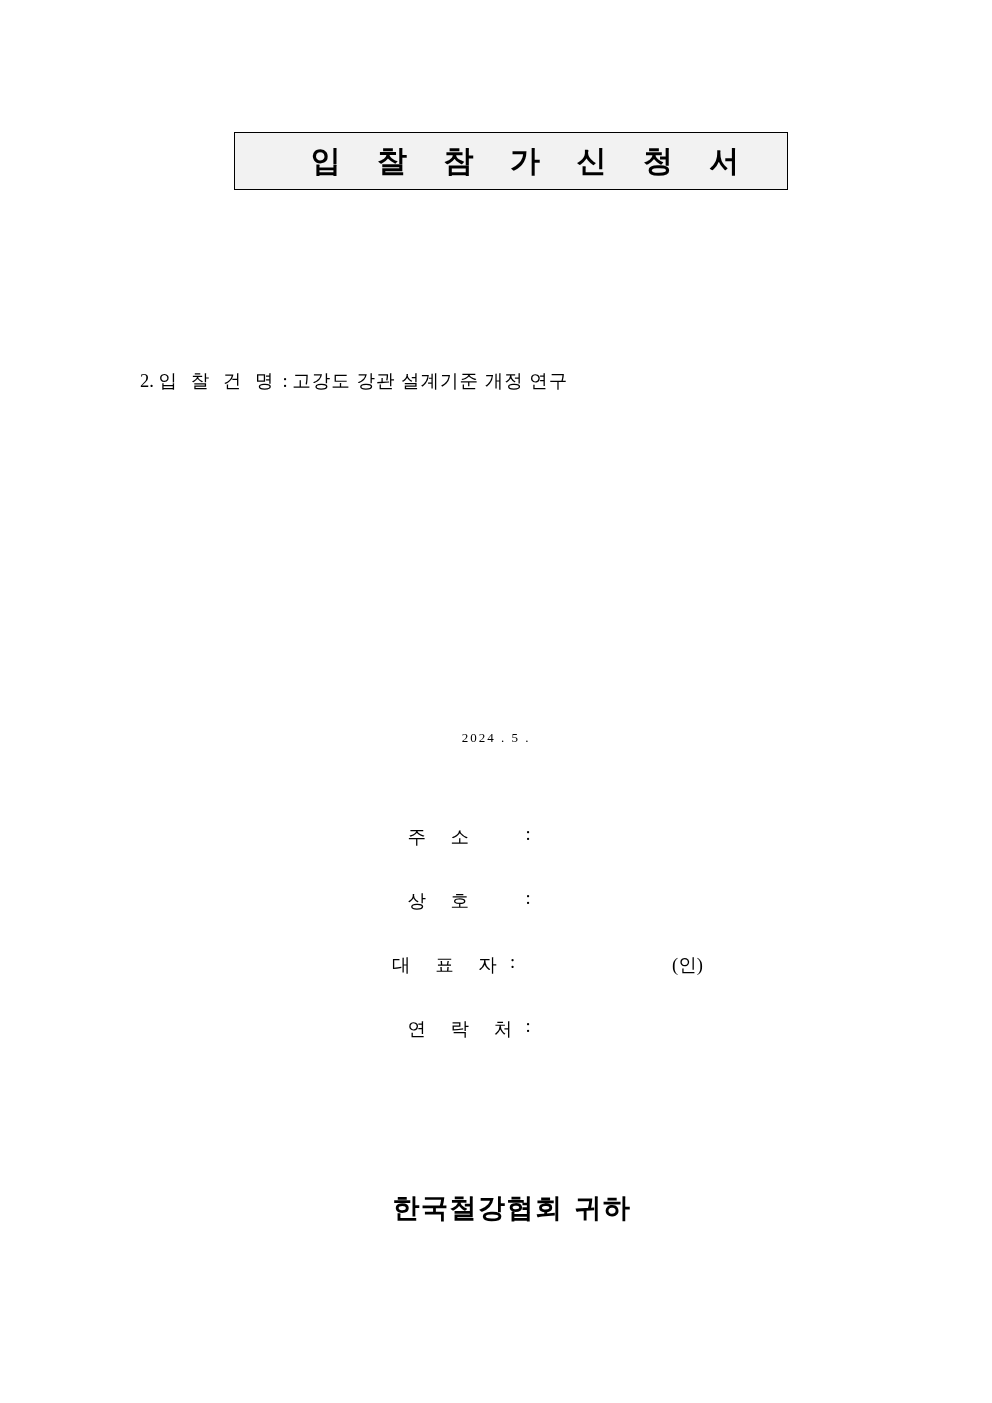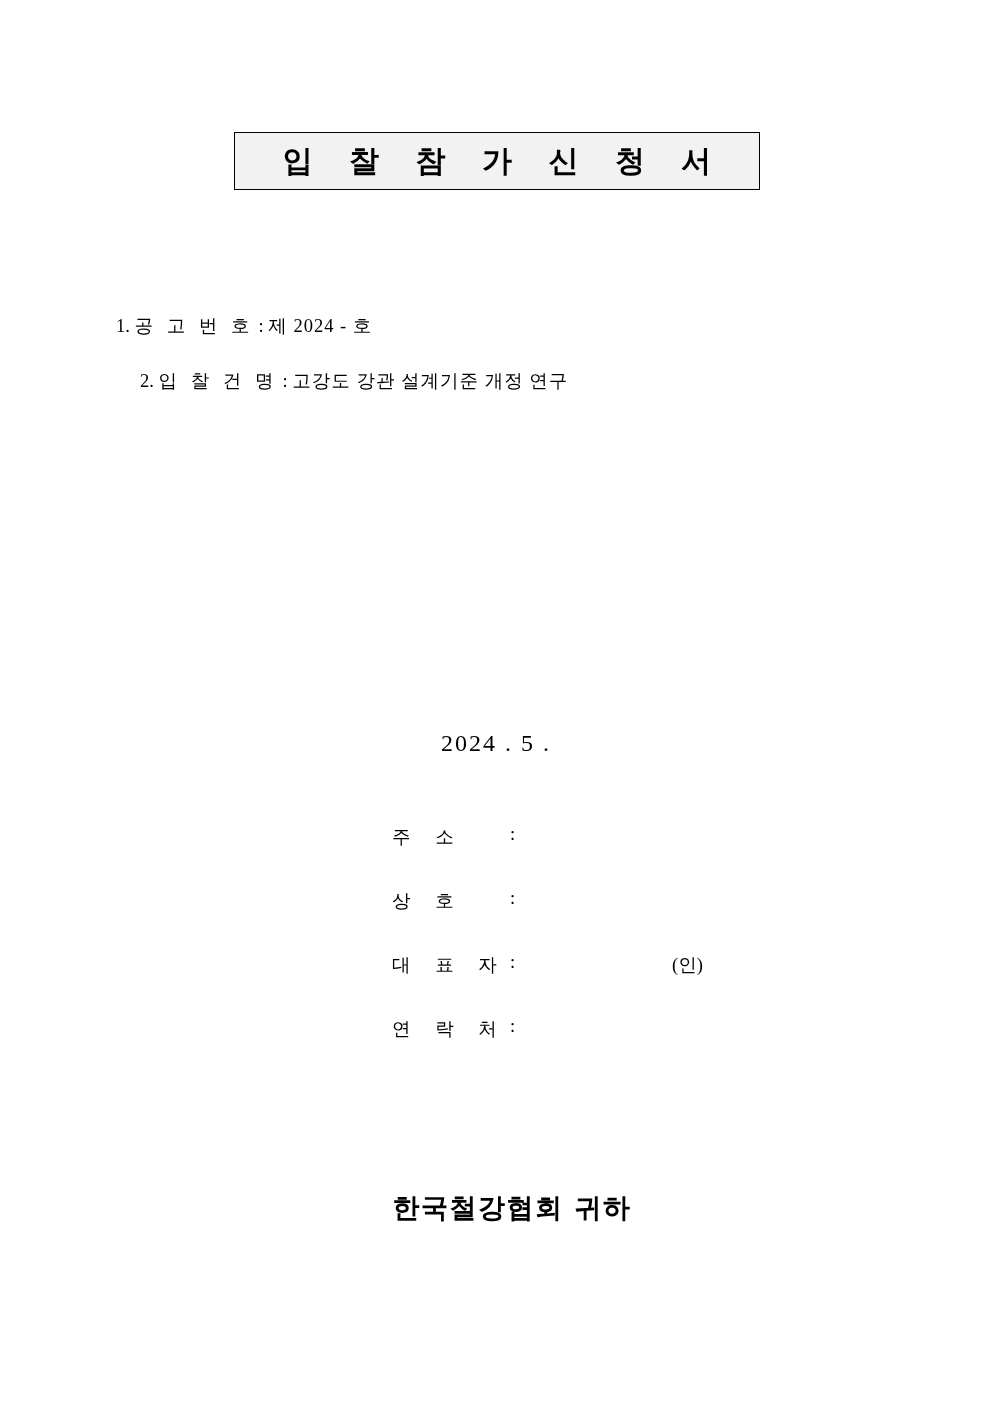--- a/index.html
+++ b/index.html
@@ -28,20 +28,21 @@
     position: absolute;
     left: 234px;
     top: 132px;
     width: 524px;
     height: 56px;
     border: 1px solid #000000;
     background: #f2f2f2;
     display: flex;
     align-items: center;
     justify-content: center;
+    padding-left: 28px;
   }
   .title-text {
     font-family: "DejaVu Serif", serif;
     font-size: 30px;
     font-weight: bold;
     letter-spacing: 13px;
     text-indent: 13px;
     line-height: 1;
     white-space: nowrap;
   }
@@ -79,36 +80,37 @@
     word-spacing: 3px;
   }
 
   
   .date-line {
     position: absolute;
     left: 0;
     top: 730px;
     width: 992px;
     text-align: center;
-    font-size: 24px;
+    font-size: 13px;
     letter-spacing: 2px;
   }
 
   
   .sig-block {
     position: absolute;
     left: 392px;
     top: 824px;
     font-size: 18.5px;
   }
   .sig-row {
     height: 64px;
     display: flex;
     align-items: flex-start;
     white-space: nowrap;
+    justify-content: center;
   }
   .sig-label {
     display: inline-block;
     width: 118px;
     letter-spacing: 10px;
   }
   .sig-colon {
     display: inline-block;
     width: 20px;
   }
@@ -132,26 +134,20 @@
 </style>
 </head>
 <body>
 
 <div class="page">
 
   <div class="title-box">
     <span class="title-text">입 찰 참 가 신 청 서</span>
   </div>
 
-  <div class="item item-1">
-    <span class="plain">1.</span>
-    <span class="lbl-spaced">공 고 번 호</span>
-    <span class="plain">:</span>
-    <span class="val-spaced">제 2024 -        호</span>
-  </div>
 
   <div class="item item-2">
     <span class="plain">2.</span>
     <span class="lbl-spaced">입 찰 건 명</span>
     <span class="plain">:</span>
     <span class="val-spaced">고강도 강관 설계기준 개정 연구</span>
   </div>
 
 
   <div class="date-line">2024 .  5 .</div>

